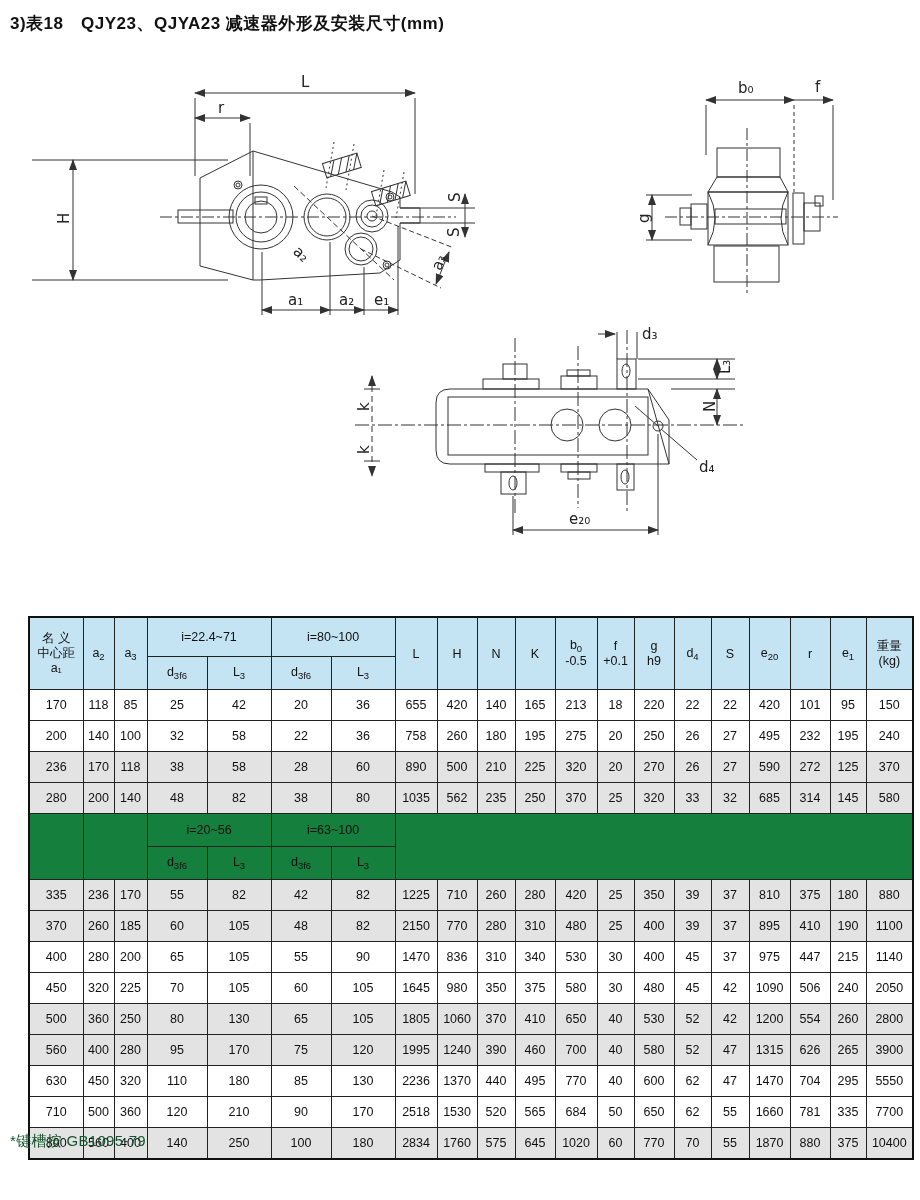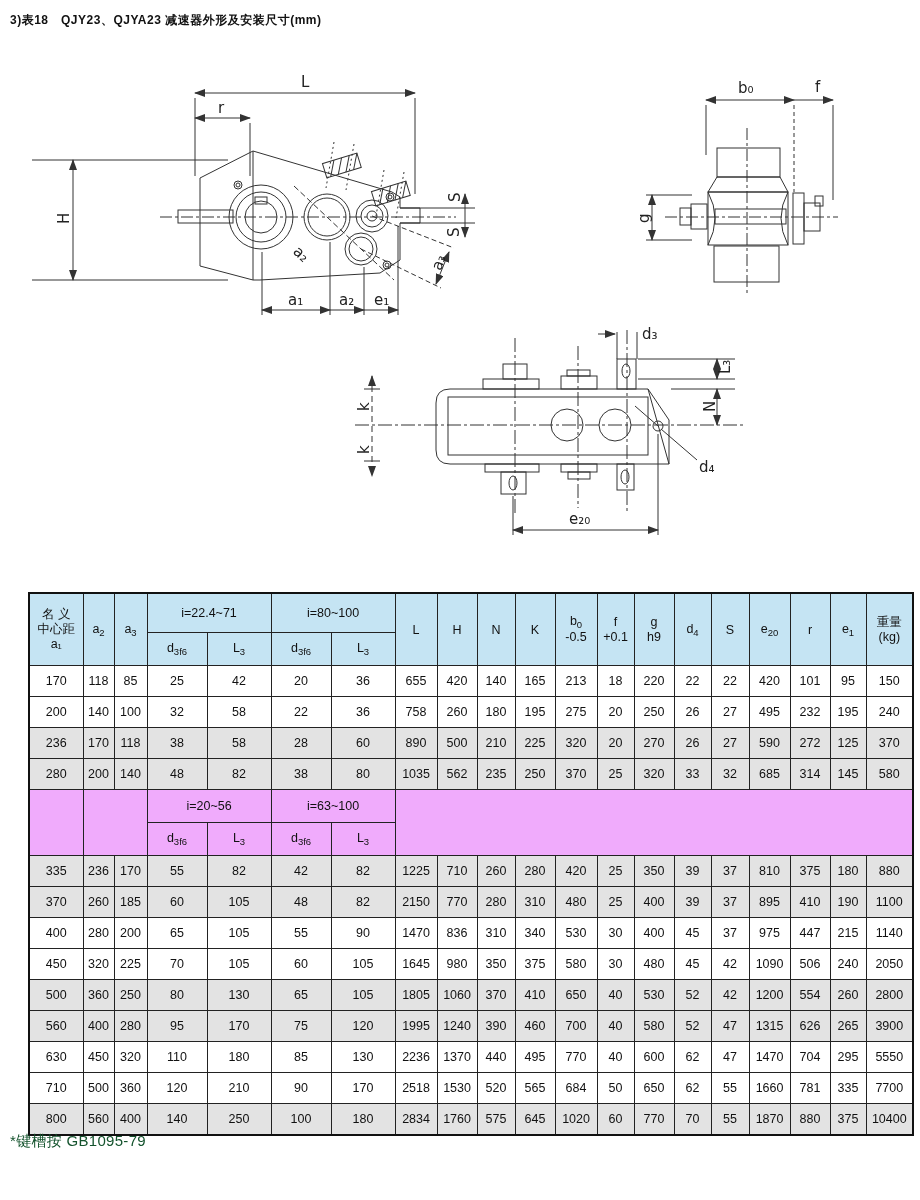--- a/index.html
+++ b/index.html
@@ -1,43 +1,43 @@
 <!DOCTYPE html>
 <html><head>
 <meta charset="utf-8">
 <style>
   html,body{margin:0;padding:0;}
   body{
     width:920px;height:1200px;position:relative;background:#ffffff;
     font-family:"Liberation Sans",sans-serif;color:#1a1a1a;overflow:hidden;
   }
   .title{
-    position:absolute;left:10px;top:12px;font-size:12px;font-weight:600;
+    position:absolute;left:10px;top:12px;font-size:17px;font-weight:600;
     letter-spacing:.5px;color:#111;
   }
   svg{position:absolute;}
   svg text{font-family:"DejaVu Sans",sans-serif;fill:#222;}
   .dimlbl{font-size:15px;}
 
   table.dims{
-    position:absolute;left:28px;top:592px;width:872px;
+    position:absolute;left:28px;top:616px;width:872px;
     border-collapse:collapse;table-layout:fixed;
     border:2px solid #111;
   }
   table.dims th,table.dims td{
     border:1px solid #222;text-align:center;vertical-align:middle;
     padding:0;font-weight:normal;font-size:12.5px;color:#111;
     overflow:hidden;white-space:nowrap;
   }
   table.dims thead th{background:#c5e4f3;}
   table.dims thead tr.h1 th{height:38px;}
   table.dims thead tr.h2 th{height:32px;}
   table.dims tbody td{height:30px;background:#ffffff;}
   table.dims tbody tr.shaded td{background:#e3e3e3;}
-  table.dims tbody tr.band td{background:#f0abfc;height:32px;}
+  table.dims tbody tr.band td{background:#15803d;height:32px;}
   table.dims .hlines div{line-height:1.2;}
   sub{font-size:9.5px;vertical-align:-3px;}
   .footnotes{position:absolute;left:10px;top:1132px;font-size:15px;color:#14532d;}
   .footnotes div{margin-bottom:5px;letter-spacing:.3px;}
 </style>
 </head>
 <body>
 
 <div class="title">3)表18　QJY23、QJYA23 减速器外形及安装尺寸(mm)</div>
 

